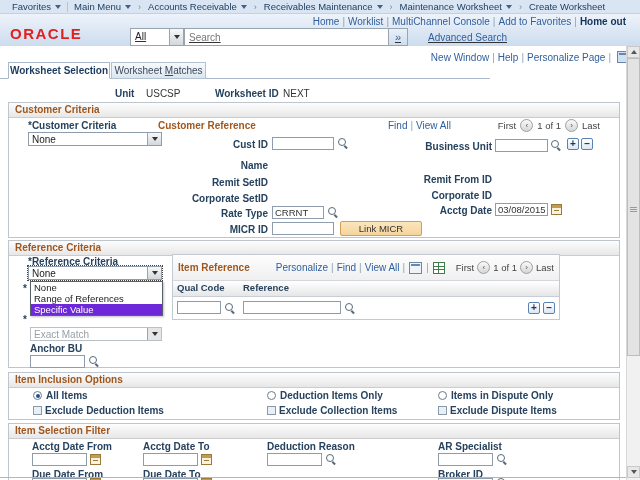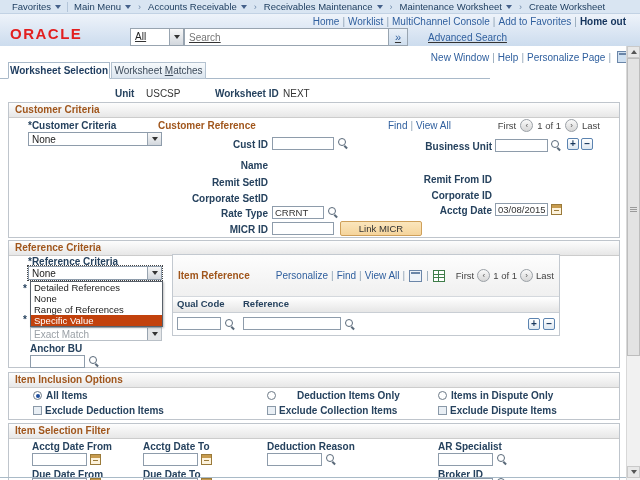--- a/index.html
+++ b/index.html
@@ -89,25 +89,25 @@
   .navc{width:11px;height:11px;border-radius:50%;border:1px solid #9aa0a6;background:linear-gradient(#fafafa,#d6d6d6);
         display:inline-flex;align-items:center;justify-content:center;font-size:8px;color:#555;cursor:pointer;flex:none;}
   .navtxt{color:#444;font-size:9.5px;white-space:nowrap;}
 
   .tanbtn{position:absolute;height:15px;background:linear-gradient(#fbe6bd,#f5d49b);border:1px solid #cfa05a;
           border-radius:2px;font-size:9.5px;color:#333;text-align:center;line-height:13px;cursor:pointer;box-sizing:border-box;}
 
   
   .ddlist{position:absolute;background:#fff;border:1px solid #58606a;z-index:6;box-shadow:1px 1px 2px rgba(0,0,0,.25);}
   .dditem{height:11px;line-height:11px;font-size:9.5px;color:#222;padding:0 3px;white-space:nowrap;cursor:pointer;}
-  .dditem.hl{background:#c2410c;color:#fff;}
+  .dditem.hl{background:#6d28d9;color:#fff;}
 
   
   .grid{position:absolute;left:172px;top:254px;width:388px;border:1px solid #c3c9d0;background:#fff;box-sizing:border-box;}
-  .gridbar{height:17px;display:flex;align-items:center;padding:12px 5px;background:linear-gradient(#fdfdfd,#f0f0f0);}
+  .gridbar{height:17px;display:flex;align-items:center;padding:4px 5px;background:linear-gradient(#fdfdfd,#f0f0f0);}
   .gridcols{display:flex;height:15px;background:linear-gradient(#ffffff,#e6e6e6);border-top:1px solid #d4d8dd;border-bottom:1px solid #c9ced4;}
   .gcol{font-size:9.5px;font-weight:bold;color:#26425e;padding:1px 4px;box-sizing:border-box;white-space:nowrap;}
   .gridrow{position:relative;height:22px;}
   .tbicon{width:11px;height:10px;border:1px solid #6b86a8;background:#eef3f9;position:relative;display:inline-block;
           margin:0 1px;cursor:pointer;flex:none;}
   .tbicon::before{content:"";position:absolute;left:1px;top:1px;right:1px;height:2px;background:#6b86a8;}
   .xls{width:10px;height:10px;border:1px solid #3f7d4a;background:
        linear-gradient(#3f7d4a,#3f7d4a) 0 3px/10px 1px no-repeat,
        linear-gradient(#3f7d4a,#3f7d4a) 0 6px/10px 1px no-repeat,
        linear-gradient(#3f7d4a,#3f7d4a) 4px 0/1px 10px no-repeat,#fff;
@@ -277,21 +277,20 @@
     <span class="psel-text">None</span>
     <span class="sel-btn">
         <span class="tri"></span>
       </span>
   </span>
 
   <span class="abs lbl" style="left:23px;top:283px;">*</span>
   <span class="abs lbl" style="left:23px;top:314px;">*</span>
 
   <div class="ddlist" style="left:30px;top:281px;width:131px;">
-    <div class="dditem">Detailed References</div>
     <div class="dditem">None</div>
     <div class="dditem">Range of References</div>
     <div class="dditem hl">Specific Value</div>
   </div>
 
   <span class="psel disabled" style="left:30px;top:327px;width:132px;">
     <span class="psel-text">Exact Match</span>
     <span class="sel-btn">
         <span class="tri"></span>
       </span>
@@ -333,21 +332,21 @@
       <span class="pm" style="left:370px;top:5px;">–</span>
     </div>
   </div>
 
   <div class="abs gbox" style="left:8px;top:372px;width:612px;height:48px;">
     <div class="gtitle">Item Inclusion Options</div>
   </div>
   <span class="radio checked" style="left:33px;top:391px;"></span>
   <span class="abs lbl" style="left:46px;top:390px;">All Items</span>
   <span class="radio" style="left:267px;top:391px;"></span>
-  <span class="abs lbl" style="left:280px;top:390px;margin-left:17px;">Deduction Items Only</span>
+  <span class="abs lbl" style="left:280px;top:390px;">Deduction Items Only</span>
   <span class="radio" style="left:438px;top:391px;"></span>
   <span class="abs lbl" style="left:451px;top:390px;">Items in Dispute Only</span>
 
   <span class="chk" style="left:33px;top:406px;"></span>
   <span class="abs lbl" style="left:45px;top:405px;">Exclude Deduction Items</span>
   <span class="chk" style="left:267px;top:406px;"></span>
   <span class="abs lbl" style="left:279px;top:405px;">Exclude Collection Items</span>
   <span class="chk" style="left:438px;top:406px;"></span>
   <span class="abs lbl" style="left:450px;top:405px;">Exclude Dispute Items</span>
 

